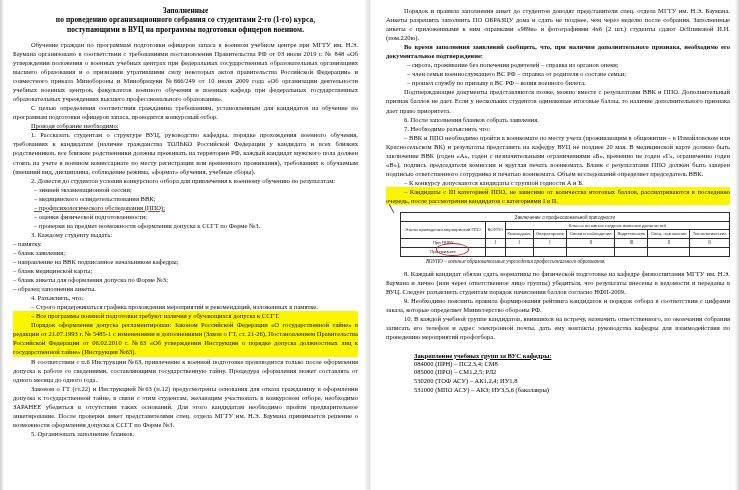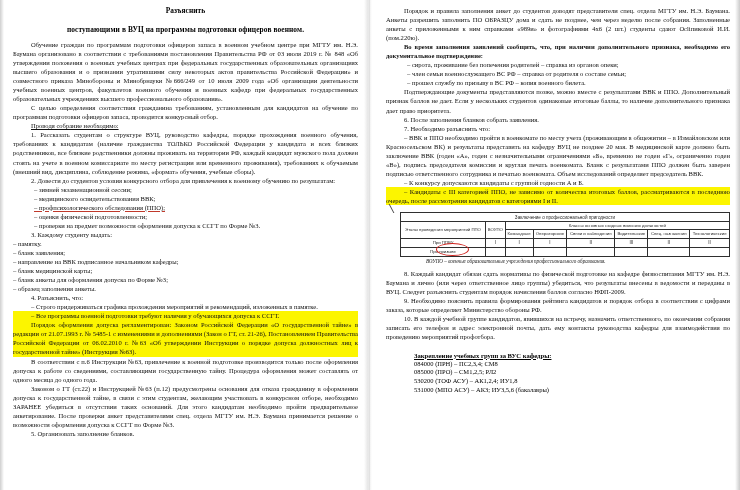--- a/index.html
+++ b/index.html
@@ -92,22 +92,22 @@
 
 <div class="page">
 
   <div class="edge-l"></div>
   <div class="edge-mid"></div>
   <div class="edge-r"></div>
 
   <div class="col left">
 
     <h1 class="title">
-      <span>Разъяснить</span><br>
-      <br>
+      <span>Заполненные</span><br>
+      <span>по проведению организационного собрания со студентами 2-го (1-го) курса,</span><br>
       <span>поступающими в ВУЦ на программы подготовки офицеров военном.</span>
     </h1>
 
     <p class="ind">Обучение граждан по программам подготовки офицеров запаса в военном учебном центре при МГТУ им. Н.Э. Баумана организовано в соответствии с требованиями постановления Правительства РФ от 03 июля 2019 г. № 848 «Об утверждении положения о военных учебных центрах при федеральных государственных образовательных организациях высшего образования и о признании утратившими силу некоторых актов правительства Российской Федерации» и совместного приказа Минобороны и Минобрнауки №666/249 от 10 июля 2009 года «Об организации деятельности учебных военных центров, факультетов военного обучения и военных кафедр при федеральных государственных образовательных учреждениях высшего профессионального образования».</p>
     <p class="ind">С целью определения соответствия гражданина требованиям, установленным для кандидатов на обучение по программам подготовки офицеров запаса, проводится конкурсный отбор.</p>
     <p class="ind u">Проводя собрание необходимо:</p>
 
     <p class="ind">1.  Рассказать студентам о структуре ВУЦ, руководство кафедры, порядке прохождения военного обучения, требованиях к кандидатам (наличие гражданства ТОЛЬКО Российской Федерации у кандидата и всех близких родственников, все близкие родственники должны проживать на территории РФ, каждый кандидат мужского пола должен стоять на учете в военном комиссариате по месту регистрации или временного проживания), требованиях к обучаемым (внешний вид, дисциплина, соблюдение режима, «формат» обучения, учебные сборы).</p>
     <p class="ind">2.  Довести до студентов условия конкурсного отбора для привлечения к военному обучению по результатам:</p>
 

